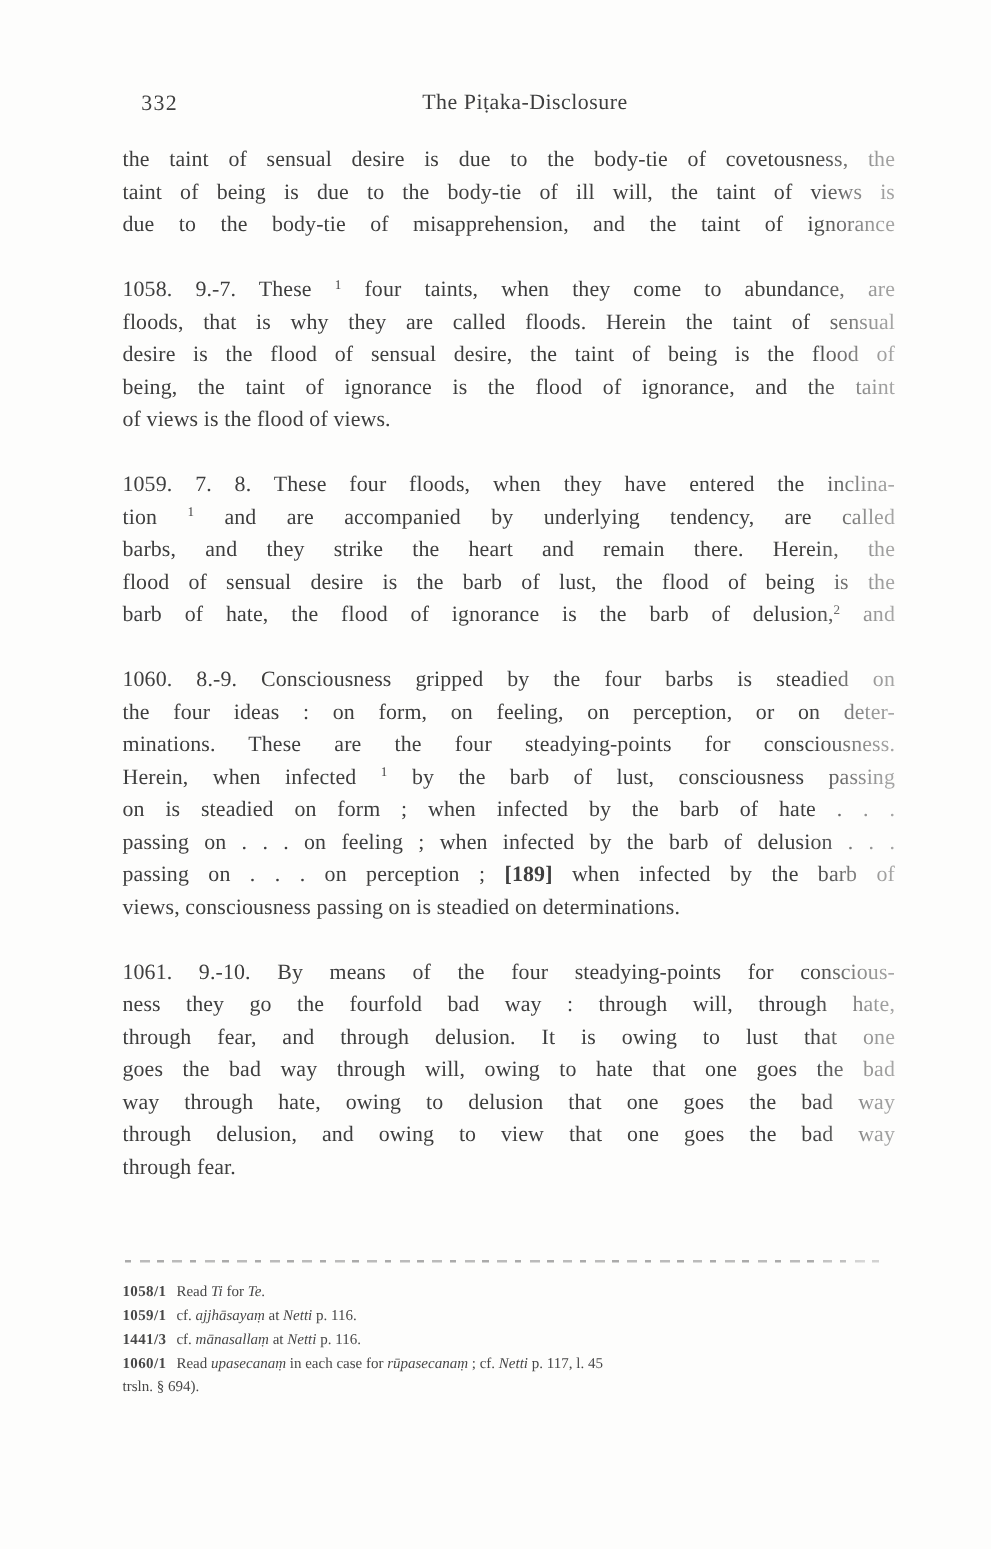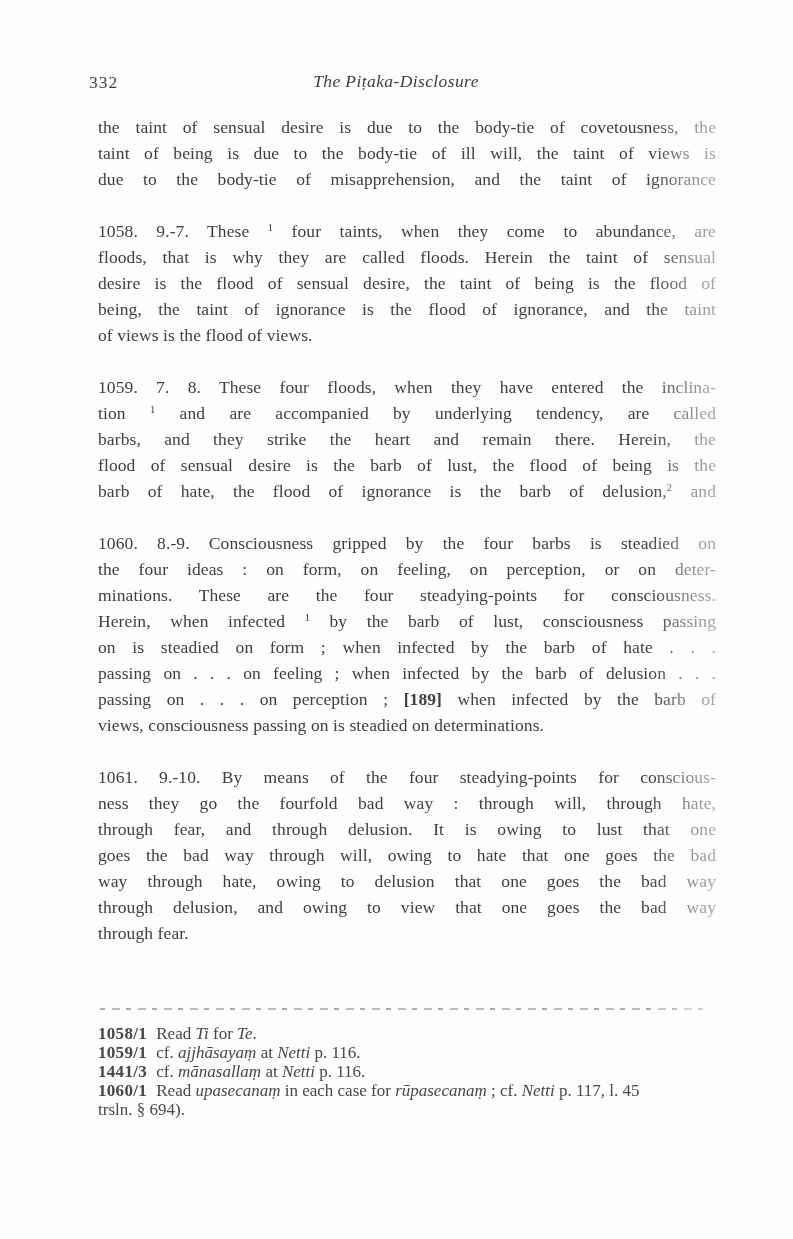--- a/index.html
+++ b/index.html
@@ -10,30 +10,29 @@
     color: #3e3e3e;
   }
   .page {
     position: relative;
     width: 793px; height: 1239px;
     background: #fdfdfc;
     overflow: hidden;
   }
   .running-head {
     position: absolute;
-    top: 71px; left: 87px; width: 618px; height: 24px;
+    top: 71px; left: 111px; width: 618px; height: 24px;
     font-size: 17.5px;
   }
   .page-number {
     position: absolute; left: 2px; top: 1px;
     letter-spacing: 1px;
   }
   .running-title {
     text-align: center;
-    font-style: italic;
     letter-spacing: 0.4px;
   }
   .body-text {
     position: absolute;
     top: 114px; left: 98px; width: 618px;
   }
   .para { margin: 0 0 26px 0; }
   .para:last-child { margin-bottom: 0; }
   .line {
     font-size: 17.5px;
@@ -58,21 +57,21 @@
       rgba(255,255,255,0) 5px, rgba(255,255,255,0) 12px,
       #a5a5a5 12px, #a5a5a5 20px,
       rgba(255,255,255,0) 20px, rgba(255,255,255,0) 26px);
     opacity: 0.75;
   }
   .footnotes {
     position: absolute;
     top: 1024px; left: 98px; width: 625px;
   }
   .fn-line {
-    font-size: 17px;
+    font-size: 12px;
     line-height: 19px;
     text-align: left;
     color: #474747;
   }
   .fn-line strong { margin-right: 5px; letter-spacing: 0.3px; }
   .scan-fade {
     position: absolute;
     top: 100px; left: 648px; width: 84px; height: 935px;
     background: linear-gradient(to right,
       rgba(253,253,252,0) 0%,

